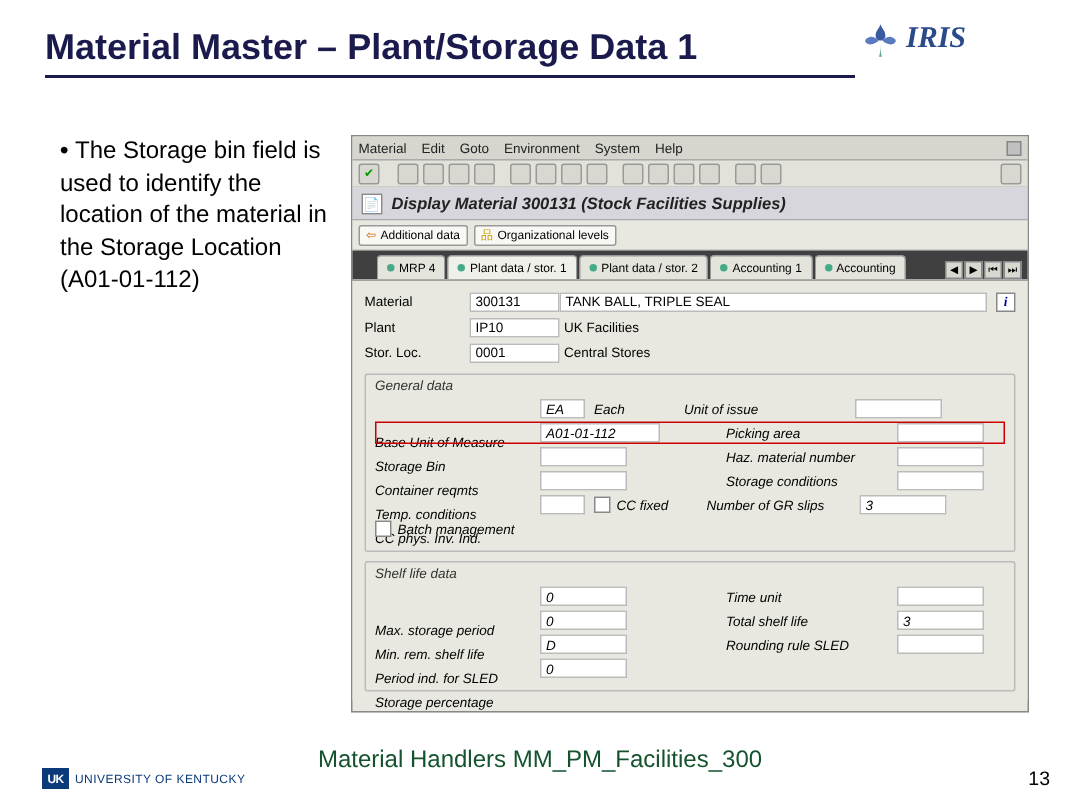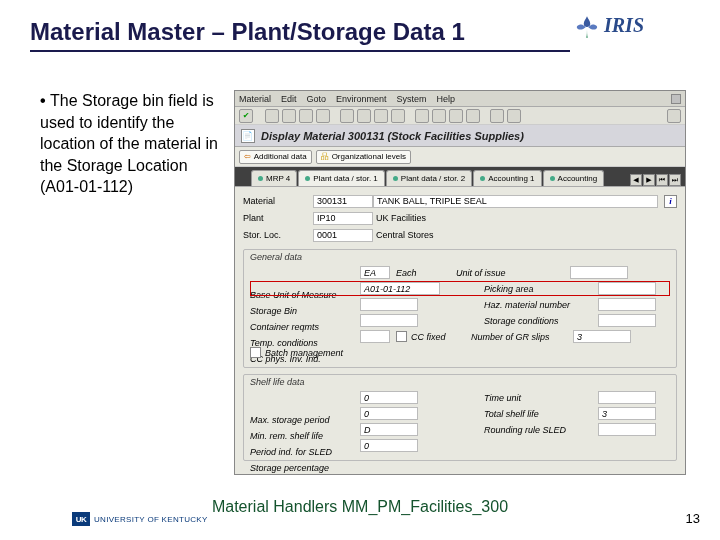--- a/index.html
+++ b/index.html
@@ -44,21 +44,21 @@
   .f-label { width: 110px; margin-top: 45px; }
   .f-input { width: 58px; height: 13px; background: #fff; border: 1px solid #bbb; padding: 0 3px; display: flex; align-items: center; margin-right: 6px; }
   .f-input.wide { width: 80px; }
   .f-input.narrow { width: 30px; }
   .f-desc { width: 50px; margin-right: 10px; }
   .f-label2 { width: 114px; }
   .f-input2 { width: 58px; height: 13px; background: #fff; border: 1px solid #bbb; padding: 0 3px; display: flex; align-items: center; }
   .chk { width: 11px; height: 11px; border: 1px solid #888; background: #fff; margin-right: 4px; display: inline-block; }
   .footer { position: absolute; bottom: 8px; left: 0; right: 0; height: 22px; display: flex; align-items: center; }
   .uk-logo { position: absolute; left: 28px; bottom: 6px; display: flex; align-items: center; gap: 4px; }
-  .uk-box { width: 18px; height: 14px; background: #0a3a7a; color: #fff; font-size: 8px; font-weight: bold; display: flex; align-items: center; justify-content: center; letter-spacing: -0.5px; margin-left: 44px; }
+  .uk-box { width: 18px; height: 14px; background: #0a3a7a; color: #fff; font-size: 8px; font-weight: bold; display: flex; align-items: center; justify-content: center; letter-spacing: -0.5px; }
   .uk-text { font-size: 8px; color: #0a3a7a; letter-spacing: 0.3px; }
   .footer-center { position: absolute; left: 50%; transform: translateX(-50%); bottom: 16px; font-size: 16px; color: #14532d; }
   .page-num { position: absolute; right: 20px; bottom: 6px; font-size: 13px; color: #000; }
 </style>
 </head>
 <body>
 
 <div class="slide">
 
   <div class="header-area">

